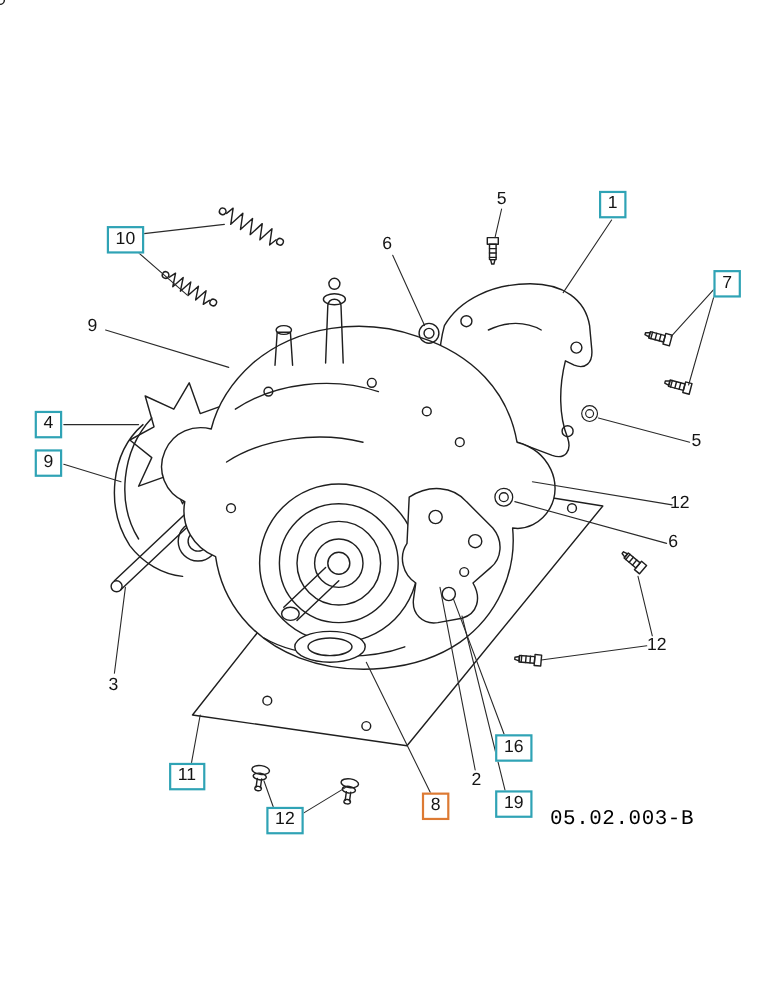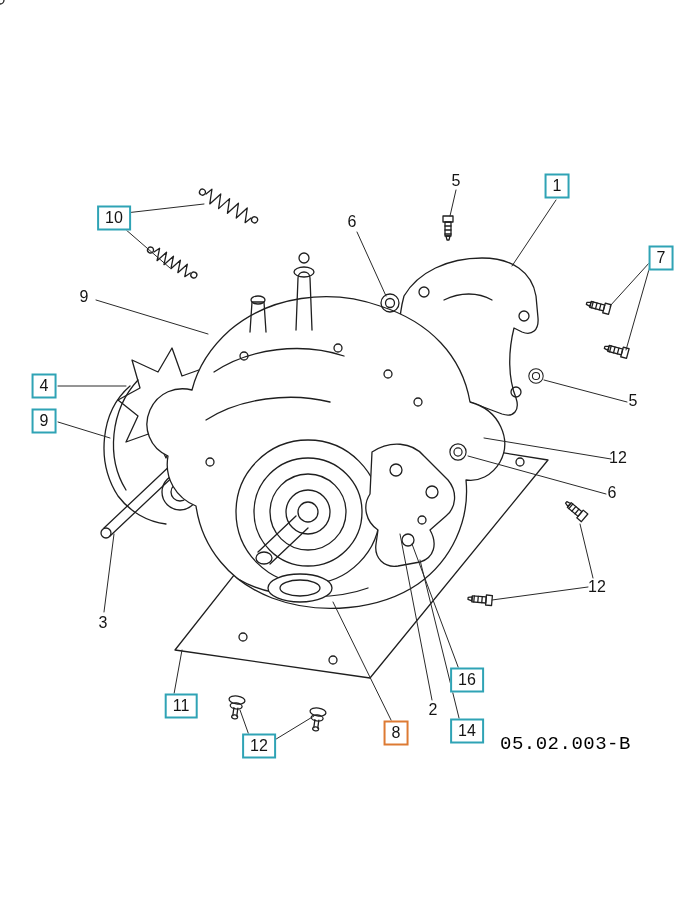--- a/index.html
+++ b/index.html
@@ -189,21 +189,21 @@
   <div class="callout plain" style="left:352px;top:222px">6</div>
   <div class="callout boxed" style="left:661px;top:258px">7</div>
   <div class="callout plain" style="left:84px;top:297px">9</div>
   <div class="callout boxed" style="left:44px;top:386px">4</div>
   <div class="callout boxed" style="left:44px;top:421px">9</div>
   <div class="callout plain" style="left:633px;top:401px">5</div>
   <div class="callout plain" style="left:618px;top:458px">12</div>
   <div class="callout plain" style="left:612px;top:493px">6</div>
   <div class="callout plain" style="left:597px;top:587px">12</div>
   <div class="callout plain" style="left:103px;top:623px">3</div>
-  <div class="callout boxed" style="left:181px;top:706px">11</div>
+  <div class="callout boxed" style="left:170px;top:706px">11</div>
   <div class="callout boxed" style="left:259px;top:746px">12</div>
   <div class="callout boxed highlight" style="left:396px;top:733px">8</div>
   <div class="callout plain" style="left:433px;top:710px">2</div>
   <div class="callout boxed" style="left:467px;top:680px">16</div>
-  <div class="callout boxed" style="left:467px;top:731px">14</div>
+  <div class="callout boxed" style="left:467px;top:731px">19</div>
 
   <div class="code" style="left:500px;top:733px">05.02.003-B</div>
 </div>
 
 </body></html>

